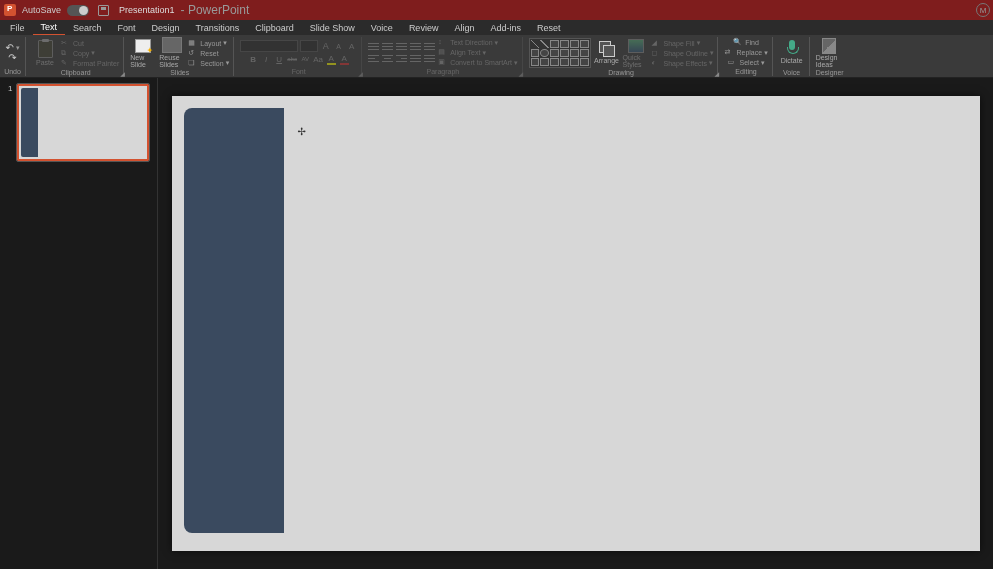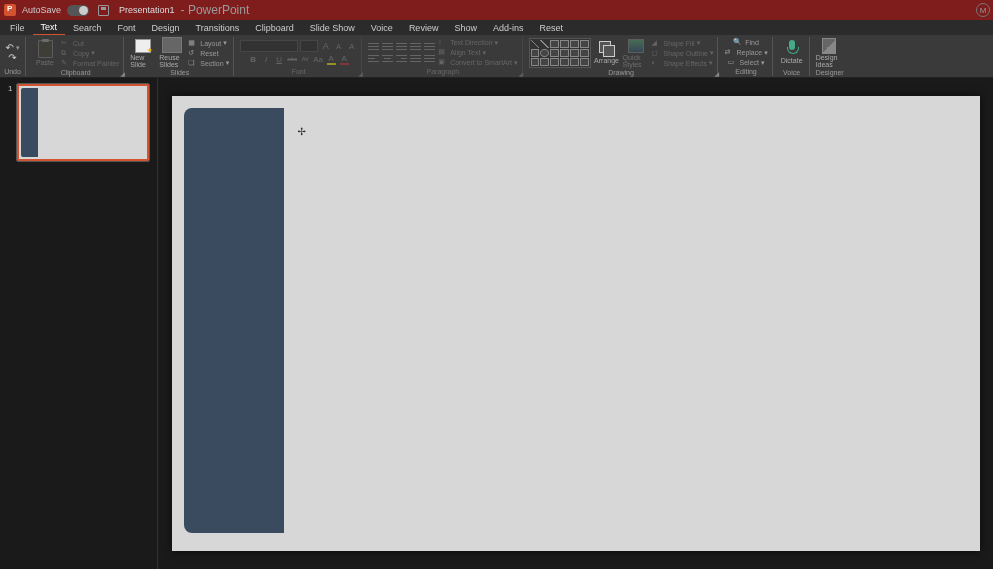--- a/index.html
+++ b/index.html
@@ -99,21 +99,21 @@
   <span>File</span>
   <span class="active">Text</span>
   <span>Search</span>
   <span>Font</span>
   <span>Design</span>
   <span>Transitions</span>
   <span>Clipboard</span>
   <span>Slide Show</span>
   <span>Voice</span>
   <span>Review</span>
-  <span>Show</span>
+  <span>Align</span>
   <span>Add-ins</span>
   <span>Reset</span>
 </div>
 
 <div class="ribbon">
 
   <div class="grp" style="width:22px">
     <div class="grp-body col">
       <div class="smrow"><span class="i-undo"></span>▾</div>
       <div class="smrow">

